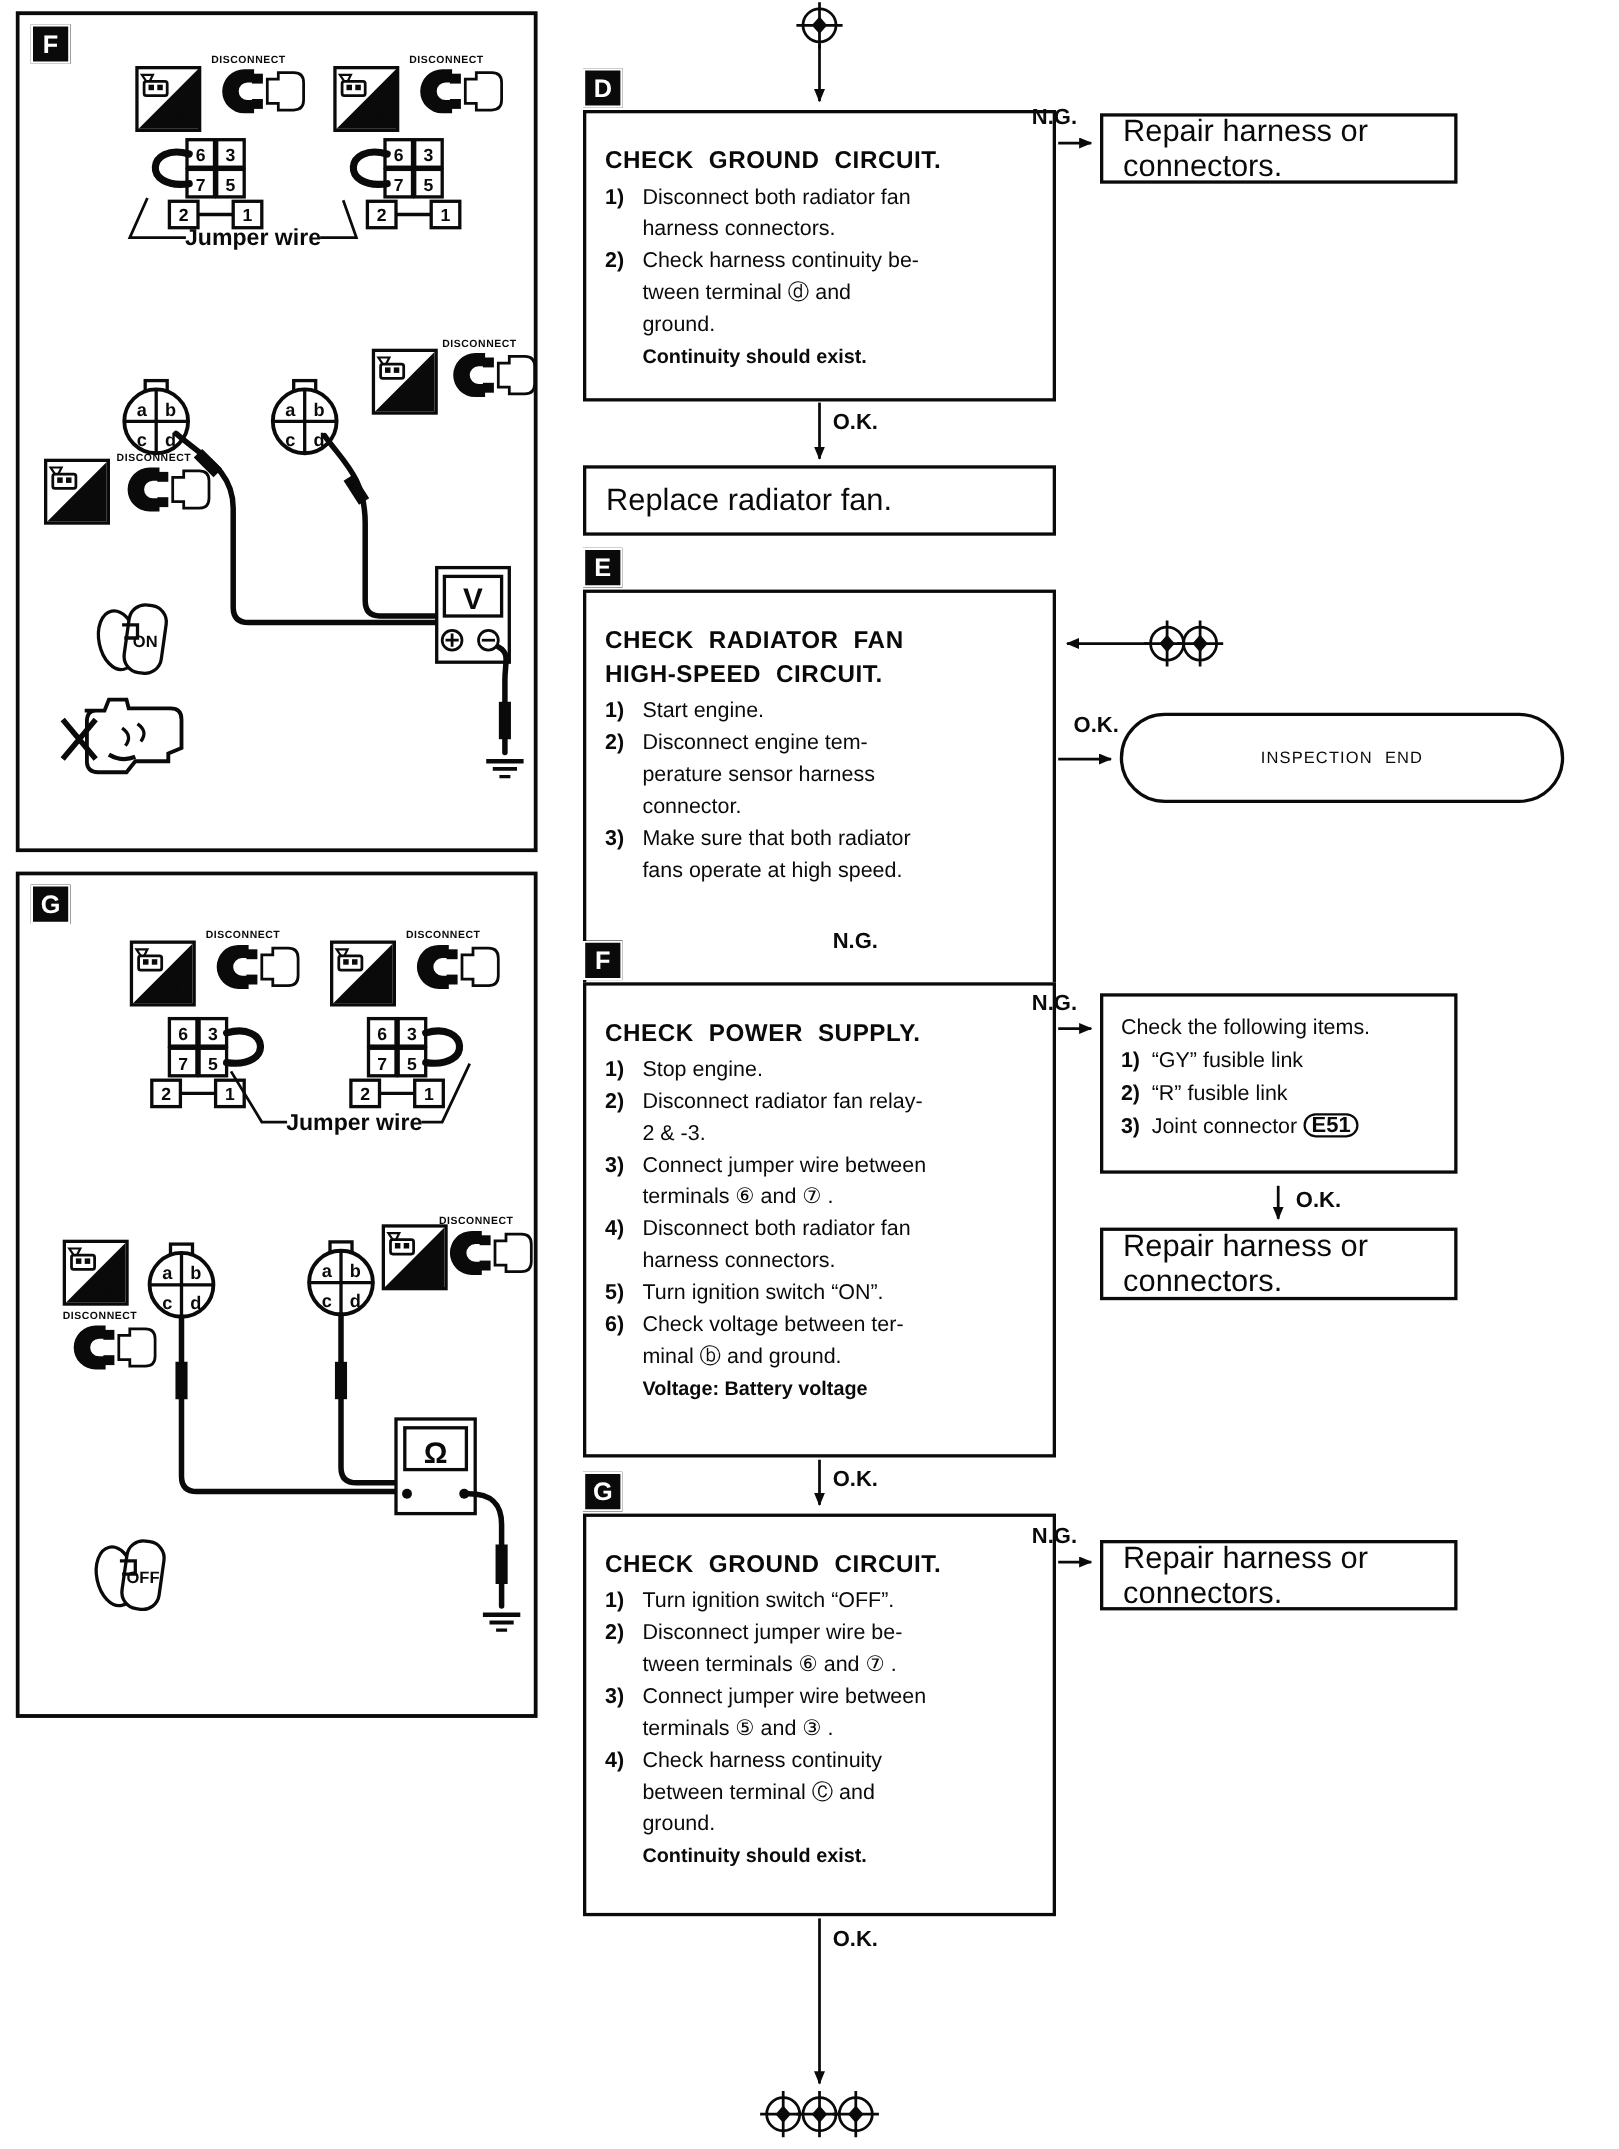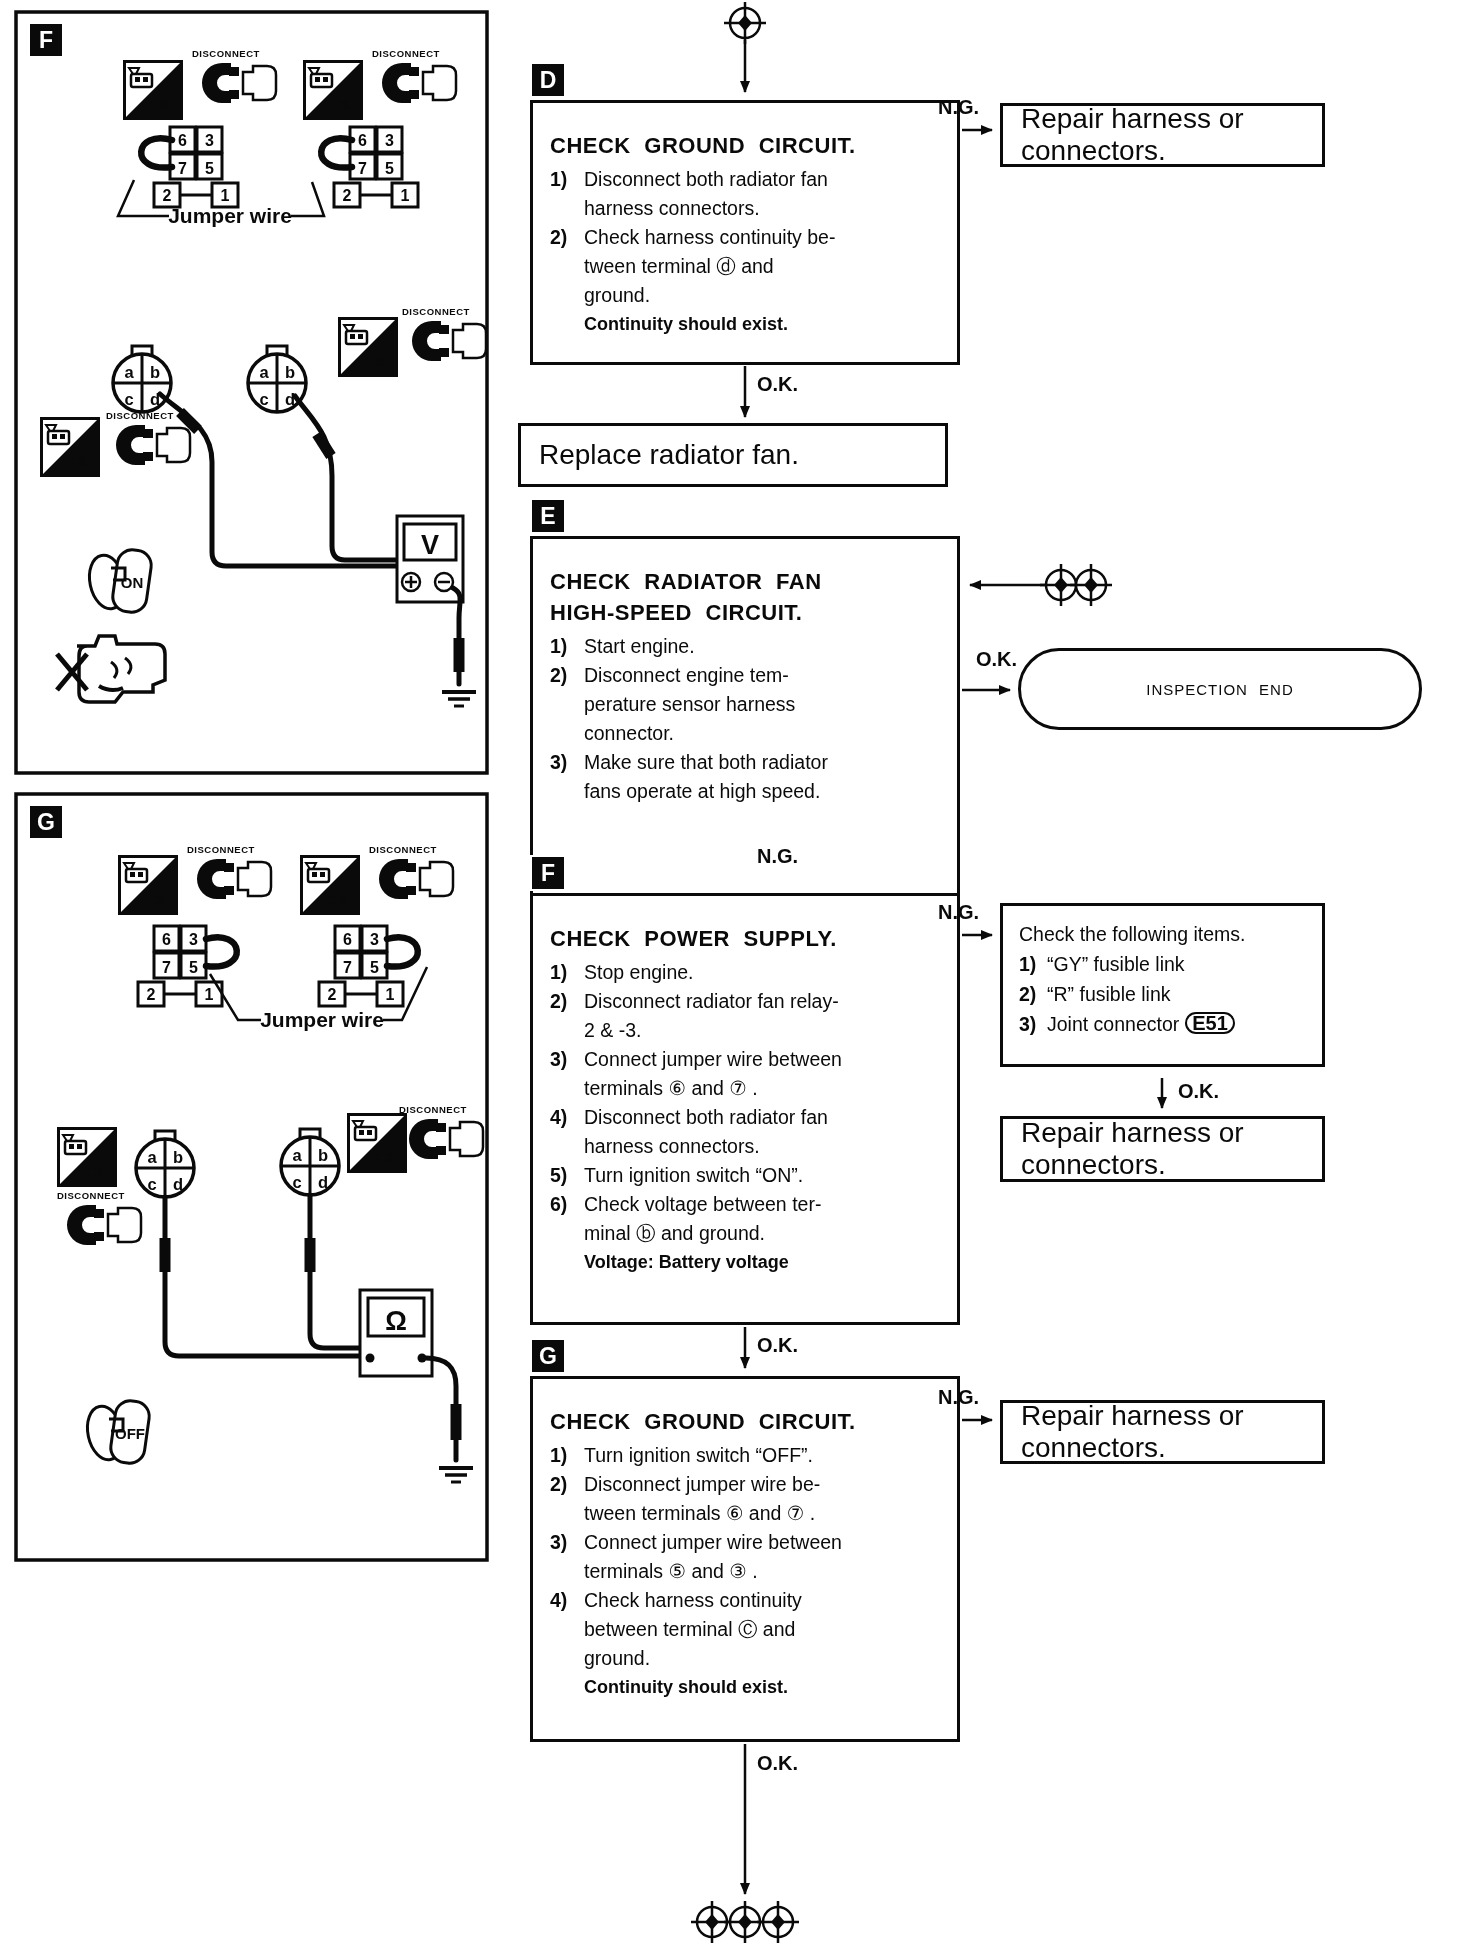--- a/index.html
+++ b/index.html
@@ -293,21 +293,21 @@
       </div>
     <div class="note">Continuity should exist.</div>
   </div>
 
   <div class="lbl" style="left:938px;top:96px">N.G.</div>
   <div class="rbox" style="left:1000px;top:103px;width:325px;height:64px">
       <span>Repair harness or connectors.</span>
     </div>
 
   <div class="lbl" style="left:757px;top:373px">O.K.</div>
-  <div class="rbox" style="left:518px;top:423px;width:430px;height:64px">
+  <div class="rbox" style="left:530px;top:423px;width:430px;height:64px">
       <span>Replace radiator fan.</span>
     </div>
 
   <div class="tag" style="left:530px;top:498px">E</div>
   <div class="fbox" style="left:530px;top:536px;width:430px;height:376px">
     <div class="ftitle">CHECK RADIATOR FAN
 HIGH-SPEED CIRCUIT.</div>
     <div class="item">
         <span class="num">1)</span>
         <span class="txt">Start engine.</span>

